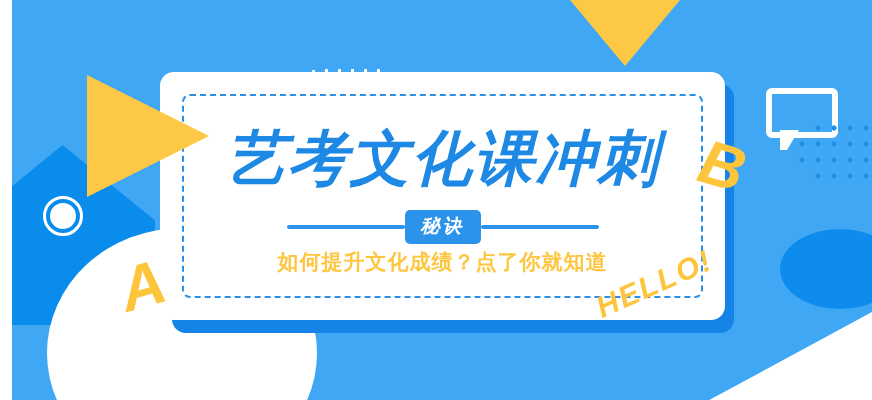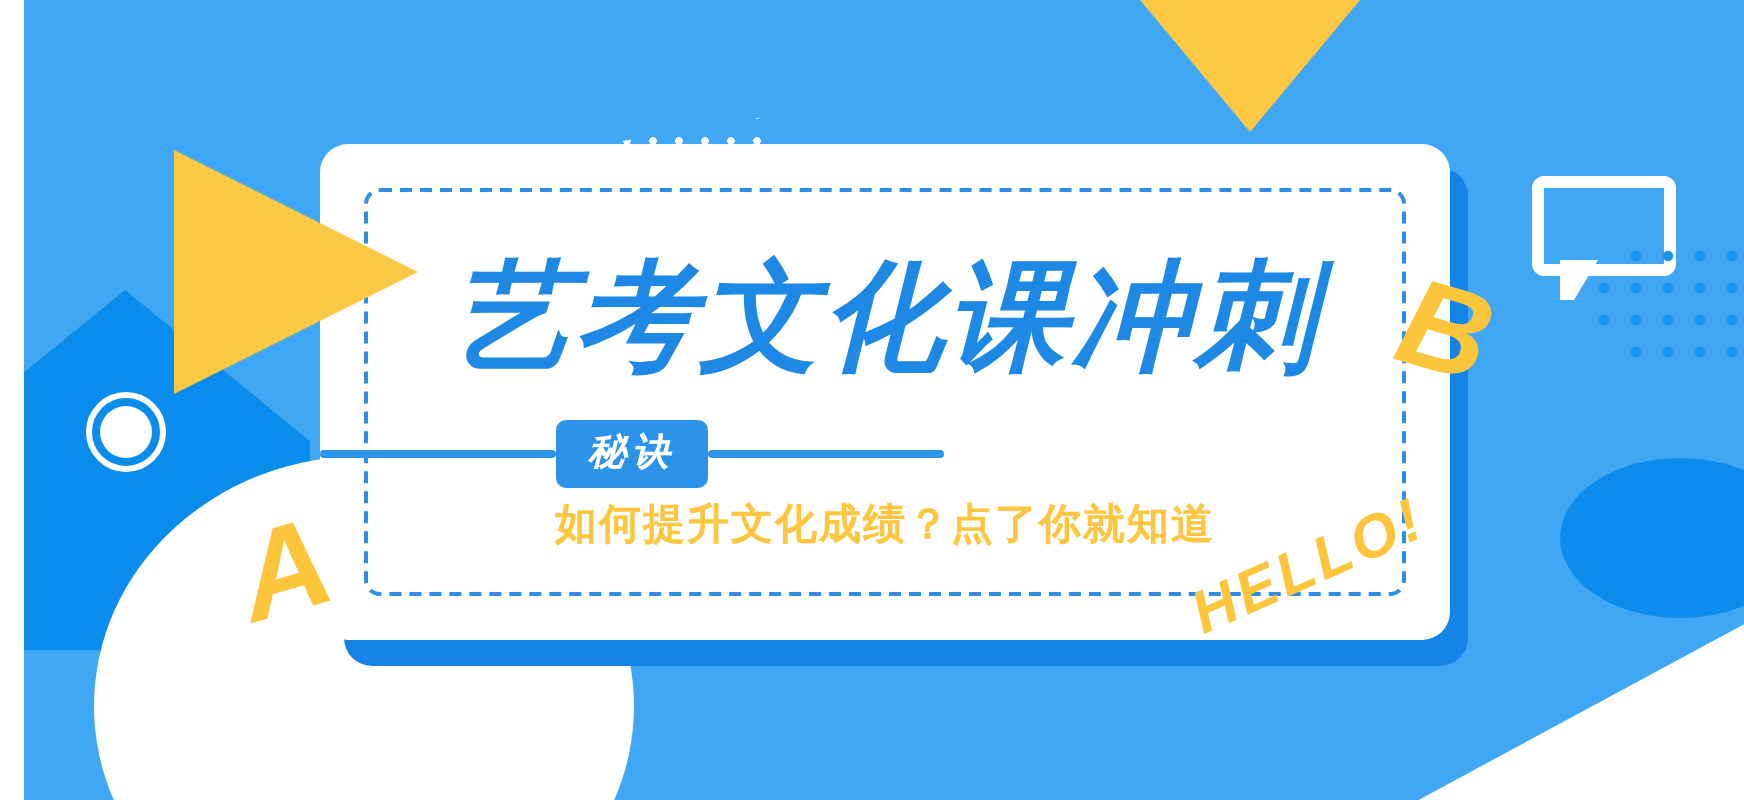--- a/index.html
+++ b/index.html
@@ -97,21 +97,21 @@
     left:148px;top:128px;width:565px;
     text-align:center;
     font-size:60px;line-height:62px;
     font-weight:bold;font-style:italic;
     letter-spacing:2px;
     color:#1E88E5;
     white-space:nowrap;
   }
   .divider-row{
     left:148px;top:213px;width:565px;height:28px;
-    display:flex;align-items:center;font-family:Liberation Serif, serif;
+    display:flex;align-items:center;justify-content:center;font-family:Liberation Serif, serif;
   }
   .dline{width:118px;height:4px;background:#2B93EA;border-radius:2px;}
   .badge{
     background:#2B93EA;color:#ffffff;
     font-size:19px;font-weight:bold;font-style:italic;
     letter-spacing:3px;
     padding:3px 16px 5px 16px;border-radius:5px;
     white-space:nowrap;
   }
   .subtitle{

